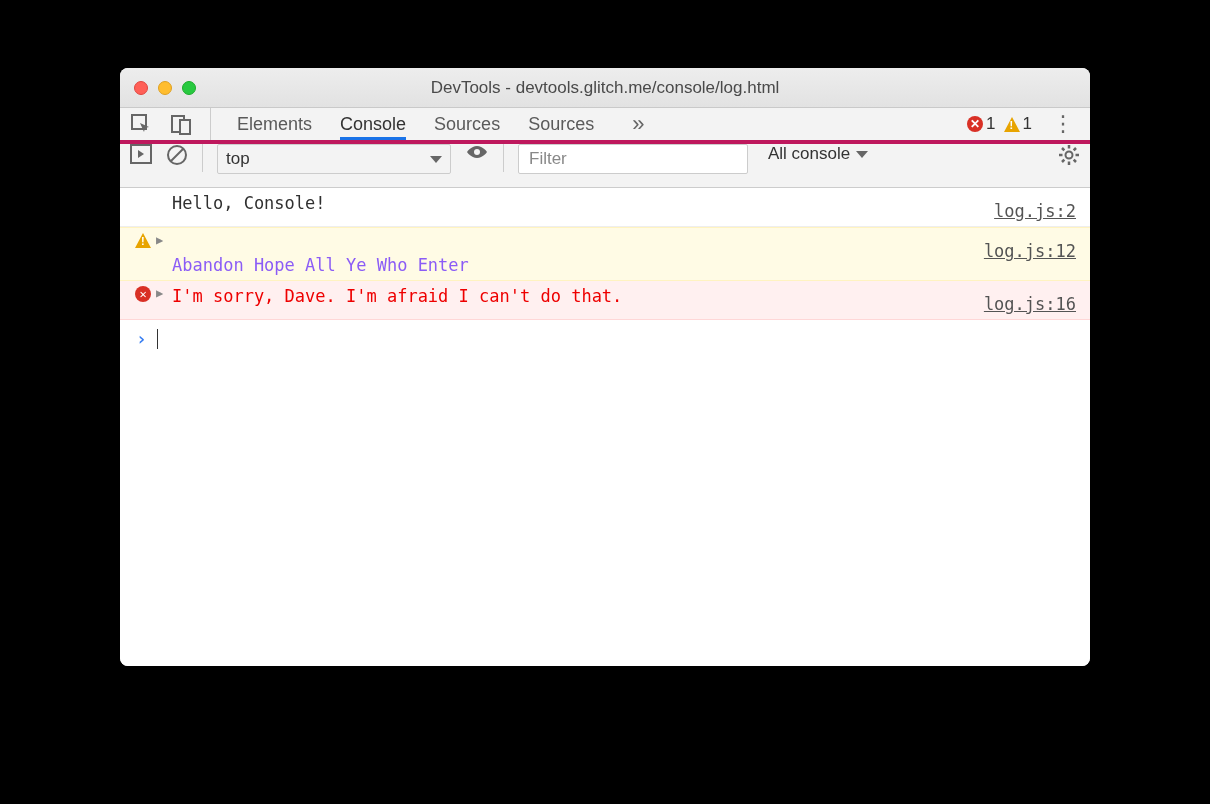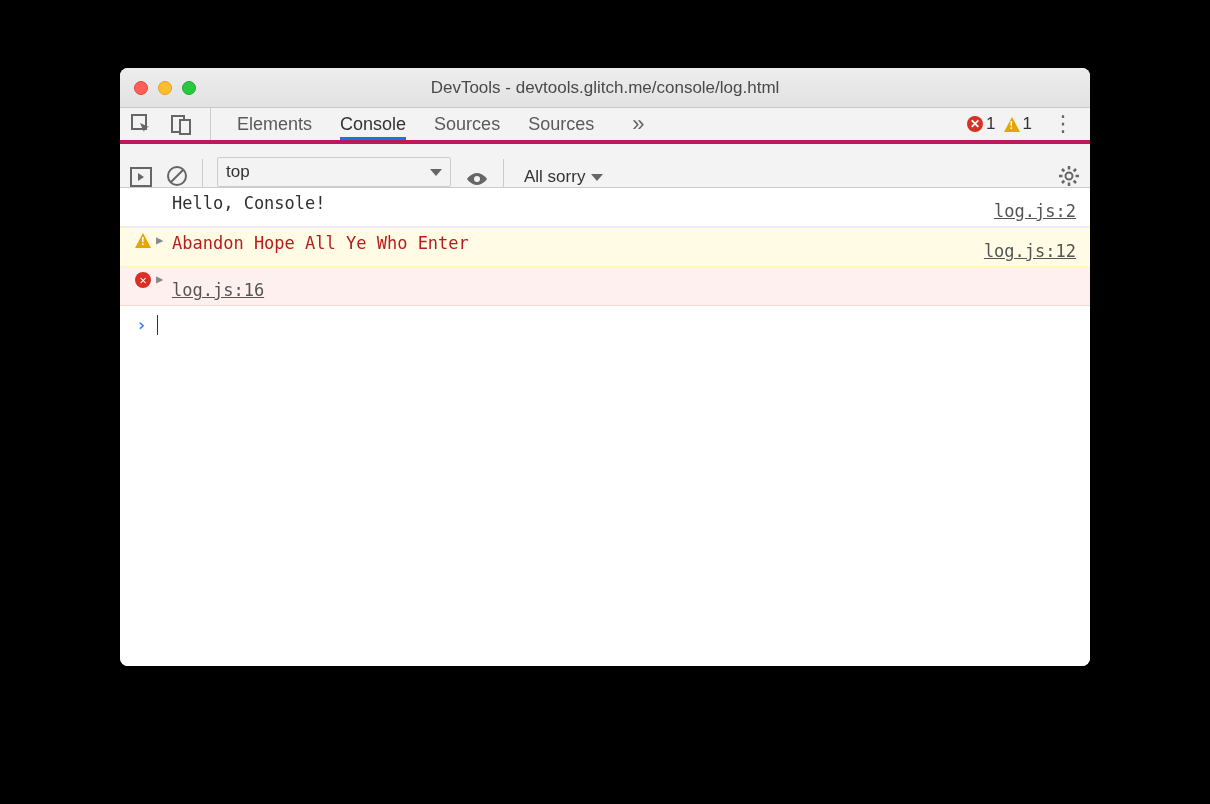--- a/index.html
+++ b/index.html
@@ -113,21 +113,21 @@
     padding: 0 6px;
     cursor: pointer;
     letter-spacing: 0px;
   }
   
   .toolbar {
     height: 44px;
     background: #f3f3f3;
     border-bottom: 1px solid #ccc;
     display: flex;
-    align-items: flex-end;
+    align-items: flex-start;
     padding: 0 10px;
     gap: 14px;
   }
   .context-select {
     display: flex;
     align-items: center;
     justify-content: space-between;
     width: 234px;
     height: 30px;
     border: 1px solid #ccc;
@@ -202,21 +202,21 @@
   }
   .log-disclosure {
     width: 16px;
     color: #888;
     font-size: 12px;
   }
   .log-msg {
     flex: 1;
     color: #303030;
   }
-  .log-row.warn .log-msg { color: #b91c1c; }
+  .log-row.warn .log-msg { color: #8b5cf6; margin-top: 22px; }
   .log-row.error .log-msg { color: #ee0000; }
   .log-src {
     color: #545454;
     text-decoration: underline;
     cursor: pointer;
     font-family: Menlo, Consolas, monospace;
     margin-top: 8px;
   }
   .prompt-row {
     display: flex;
@@ -334,22 +334,25 @@
       <span>top</span>
       <span class="dropdown-caret"></span>
     </div>
     <span class="icon-btn">
       <svg width="24" height="16" viewBox="0 0 24 16">
           <path d="M12 2 C6 2 2 8 2 8 s4 6 10 6 10-6 10-6 S18 2 12 2 Z" fill="#666"></path>
           <circle cx="12" cy="8" r="3" fill="#f3f3f3"></circle>
         </svg>
     </span>
     <div class="vdivider"></div>
+    <div class="filter-input">
+      <span>Filter</span>
+    </div>
     <div class="levels-select">
-      <span>All sorry</span>
+      <span>All console</span>
       <span class="dropdown-caret"></span>
     </div>
     <div class="toolbar-spacer"></div>
     <span class="icon-btn">
       <svg width="22" height="22" viewBox="0 0 22 22">
           <circle cx="11" cy="11" r="3.5" fill="none" stroke="#666" stroke-width="2"></circle>
           <g stroke="#666" stroke-width="2.5">
             <line x1="11" y1="1" x2="11" y2="4.5"></line>
             <line x1="11" y1="17.5" x2="11" y2="21"></line>
             <line x1="1" y1="11" x2="4.5" y2="11"></line>
@@ -379,20 +382,21 @@
       <div class="log-disclosure">▶</div>
       <div class="log-msg">Abandon Hope All Ye Who Enter</div>
       <div class="log-src">log.js:12</div>
     </div>
 
     <div class="log-row error">
       <div class="log-icon-cell">
         <span class="err-circle">✕</span>
       </div>
       <div class="log-disclosure">▶</div>
+      <div class="log-msg">I'm sorry, Dave. I'm afraid I can't do that.</div>
       <div class="log-src">log.js:16</div>
     </div>
 
     <div class="prompt-row">
       <span class="prompt-chevron">›</span>
       <span class="cursor"></span>
     </div>
 
   </div>
 

